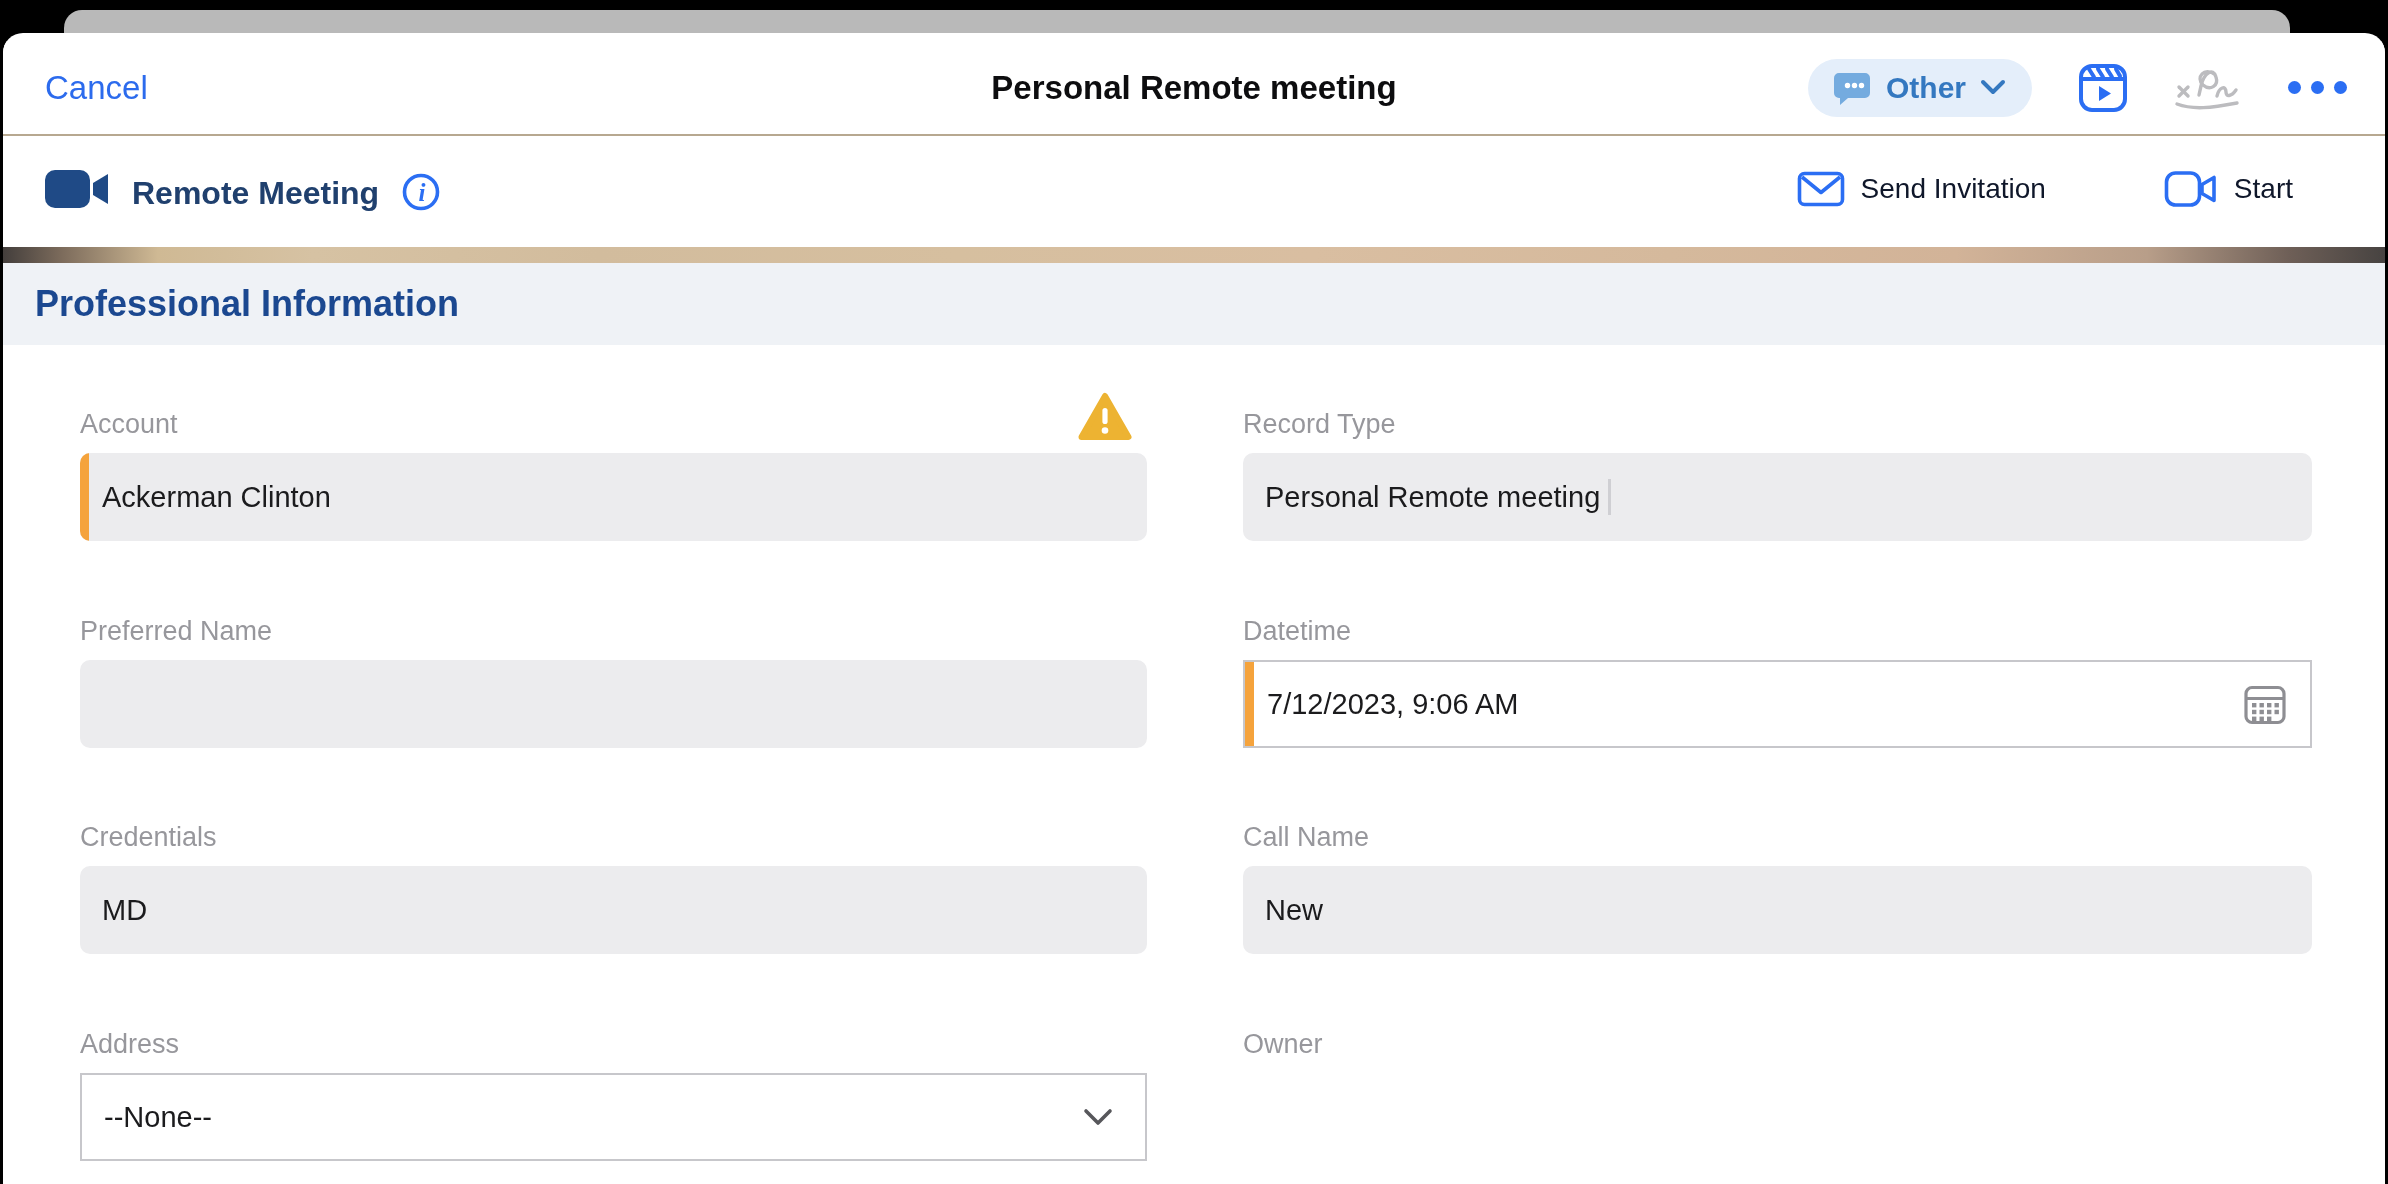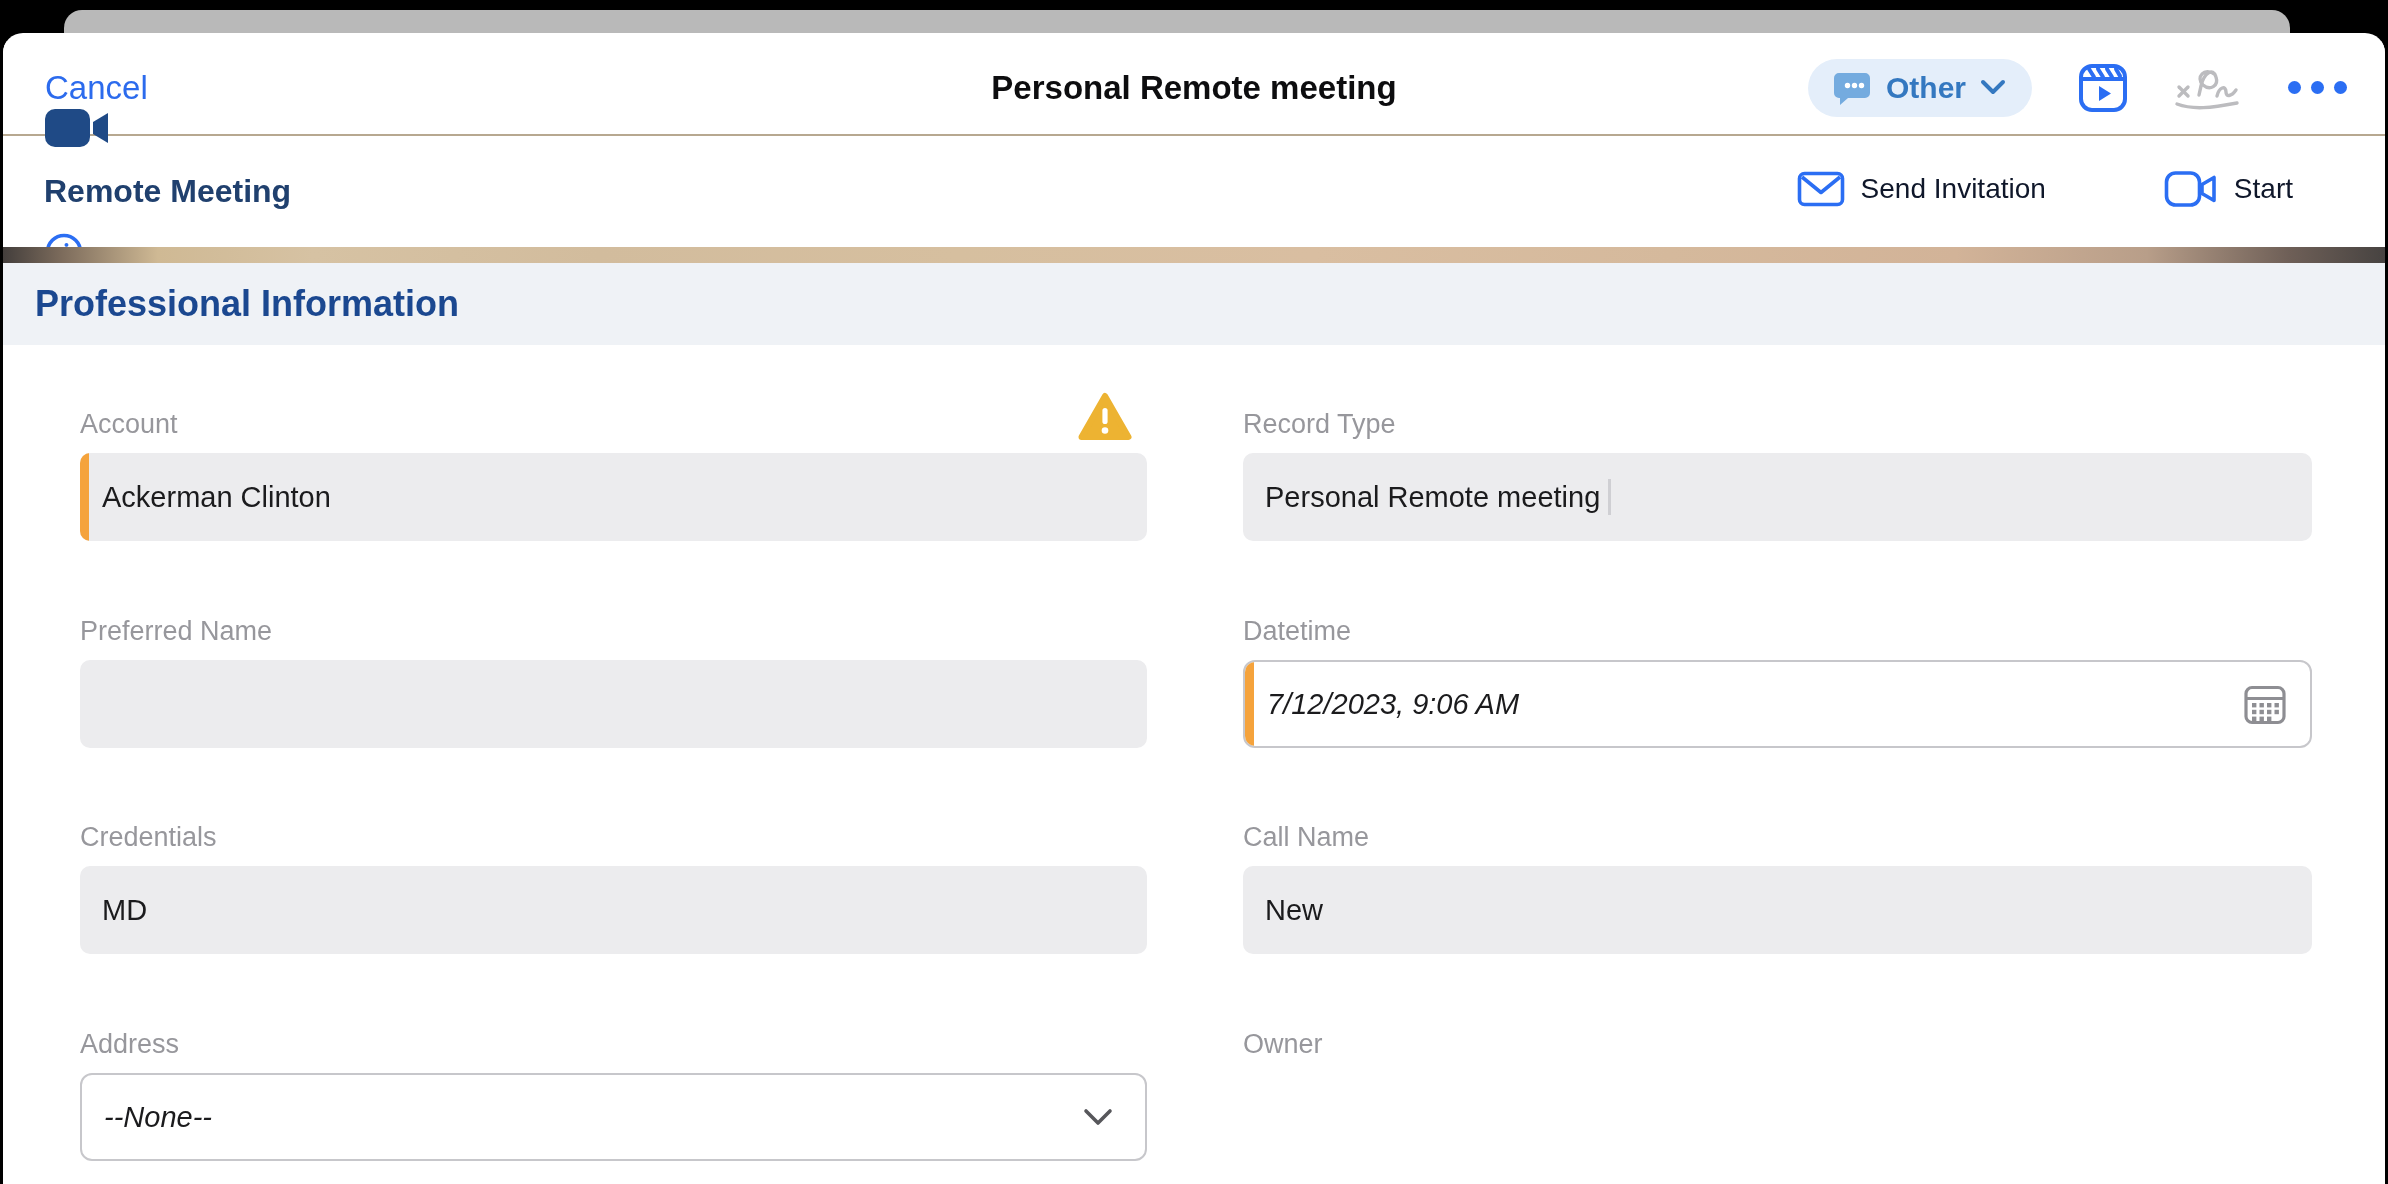--- a/index.html
+++ b/index.html
@@ -23,21 +23,21 @@
     display:flex;align-items:center;font-size:33px;font-weight:700;color:#0d0d0f;white-space:nowrap;}
   .nav-right{position:absolute;right:36px;top:0;height:93px;display:flex;align-items:center;gap:46px;}
   .pill{display:flex;align-items:center;gap:14px;height:58px;padding:0 26px;border-radius:29px;
     background:#e4eefa;cursor:pointer;}
   .pill-label{font-size:30px;font-weight:600;color:#3478c0;}
   .dots{display:flex;gap:10px;align-items:center;cursor:pointer;padding:6px 2px;}
   .dots i{width:13px;height:13px;border-radius:50%;background:#2b6ef3;display:block;}
 
   
   .meeting-row{position:absolute;top:97px;left:0;width:100%;height:117px;display:flex;align-items:center;}
-  .meeting-left{display:flex;align-items:flex-start;gap:22px;padding-left:41px;flex-direction:column;}
+  .meeting-left{display:flex;align-items:flex-end;gap:22px;padding-left:41px;}
   .meeting-title{font-size:32px;font-weight:700;color:#20406e;white-space:nowrap;}
   .meeting-right{margin-left:auto;display:flex;align-items:center;padding-right:92px;}
   .action{display:flex;align-items:center;gap:16px;cursor:pointer;}
   .action-label{font-size:28px;color:#0f172a;white-space:nowrap;text-align:center;}
   .action-gap{width:118px;}
 
   
   .grad{position:absolute;top:214px;left:0;width:100%;height:16px;
     background:linear-gradient(90deg,#433e3c 0%,#7d6c5c 2.5%,#cfb994 6.5%,#d6c2a3 13%,
       #d2bc9d 25%,#d6bf9f 40%,#d9bea1 55%,#d5b99c 70%,#d2b398 82%,#b89e89 90%,
@@ -49,21 +49,21 @@
     font-size:36px;font-weight:700;color:#1b4890;}
 
   
   .form-bg{position:absolute;top:312px;left:0;width:100%;height:839px;background:#fff;}
   .field{position:absolute;}
   .col-l{left:77px;width:1067px;}
   .col-r{left:1240px;width:1069px;}
   .flabel{font-size:27px;color:#97979c;height:34px;line-height:34px;}
   .fbox{position:relative;margin-top:12px;height:88px;border-radius:10px;background:#ececee;
     display:flex;align-items:center;box-sizing:border-box;overflow:hidden;}
-  .fbox.bordered{background:#fff;border:2px solid #c7c7cb;border-radius:12px;font-style:italic;}
+  .fbox.bordered{background:#fff;border:2px solid #c7c7cb;border-radius:0;}
   .accent-bar{position:absolute;left:0;top:0;bottom:0;width:9px;background:#f5a33c;}
   .fvalue{font-size:29px;color:#1b1b1d;padding-left:22px;white-space:nowrap;}
   .caret{display:inline-block;width:3px;height:36px;background:#cfcfd3;margin-left:8px;vertical-align:middle;}
   .box-icon-right{position:absolute;right:22px;top:50%;transform:translateY(-50%);display:flex;align-items:center;}
   .chev-right{position:absolute;right:32px;top:50%;transform:translateY(-50%);display:flex;align-items:center;}
 
   .warning{position:absolute;left:1075px;top:359px;width:54px;height:50px;}
 
   svg{display:block;}
 </style>

